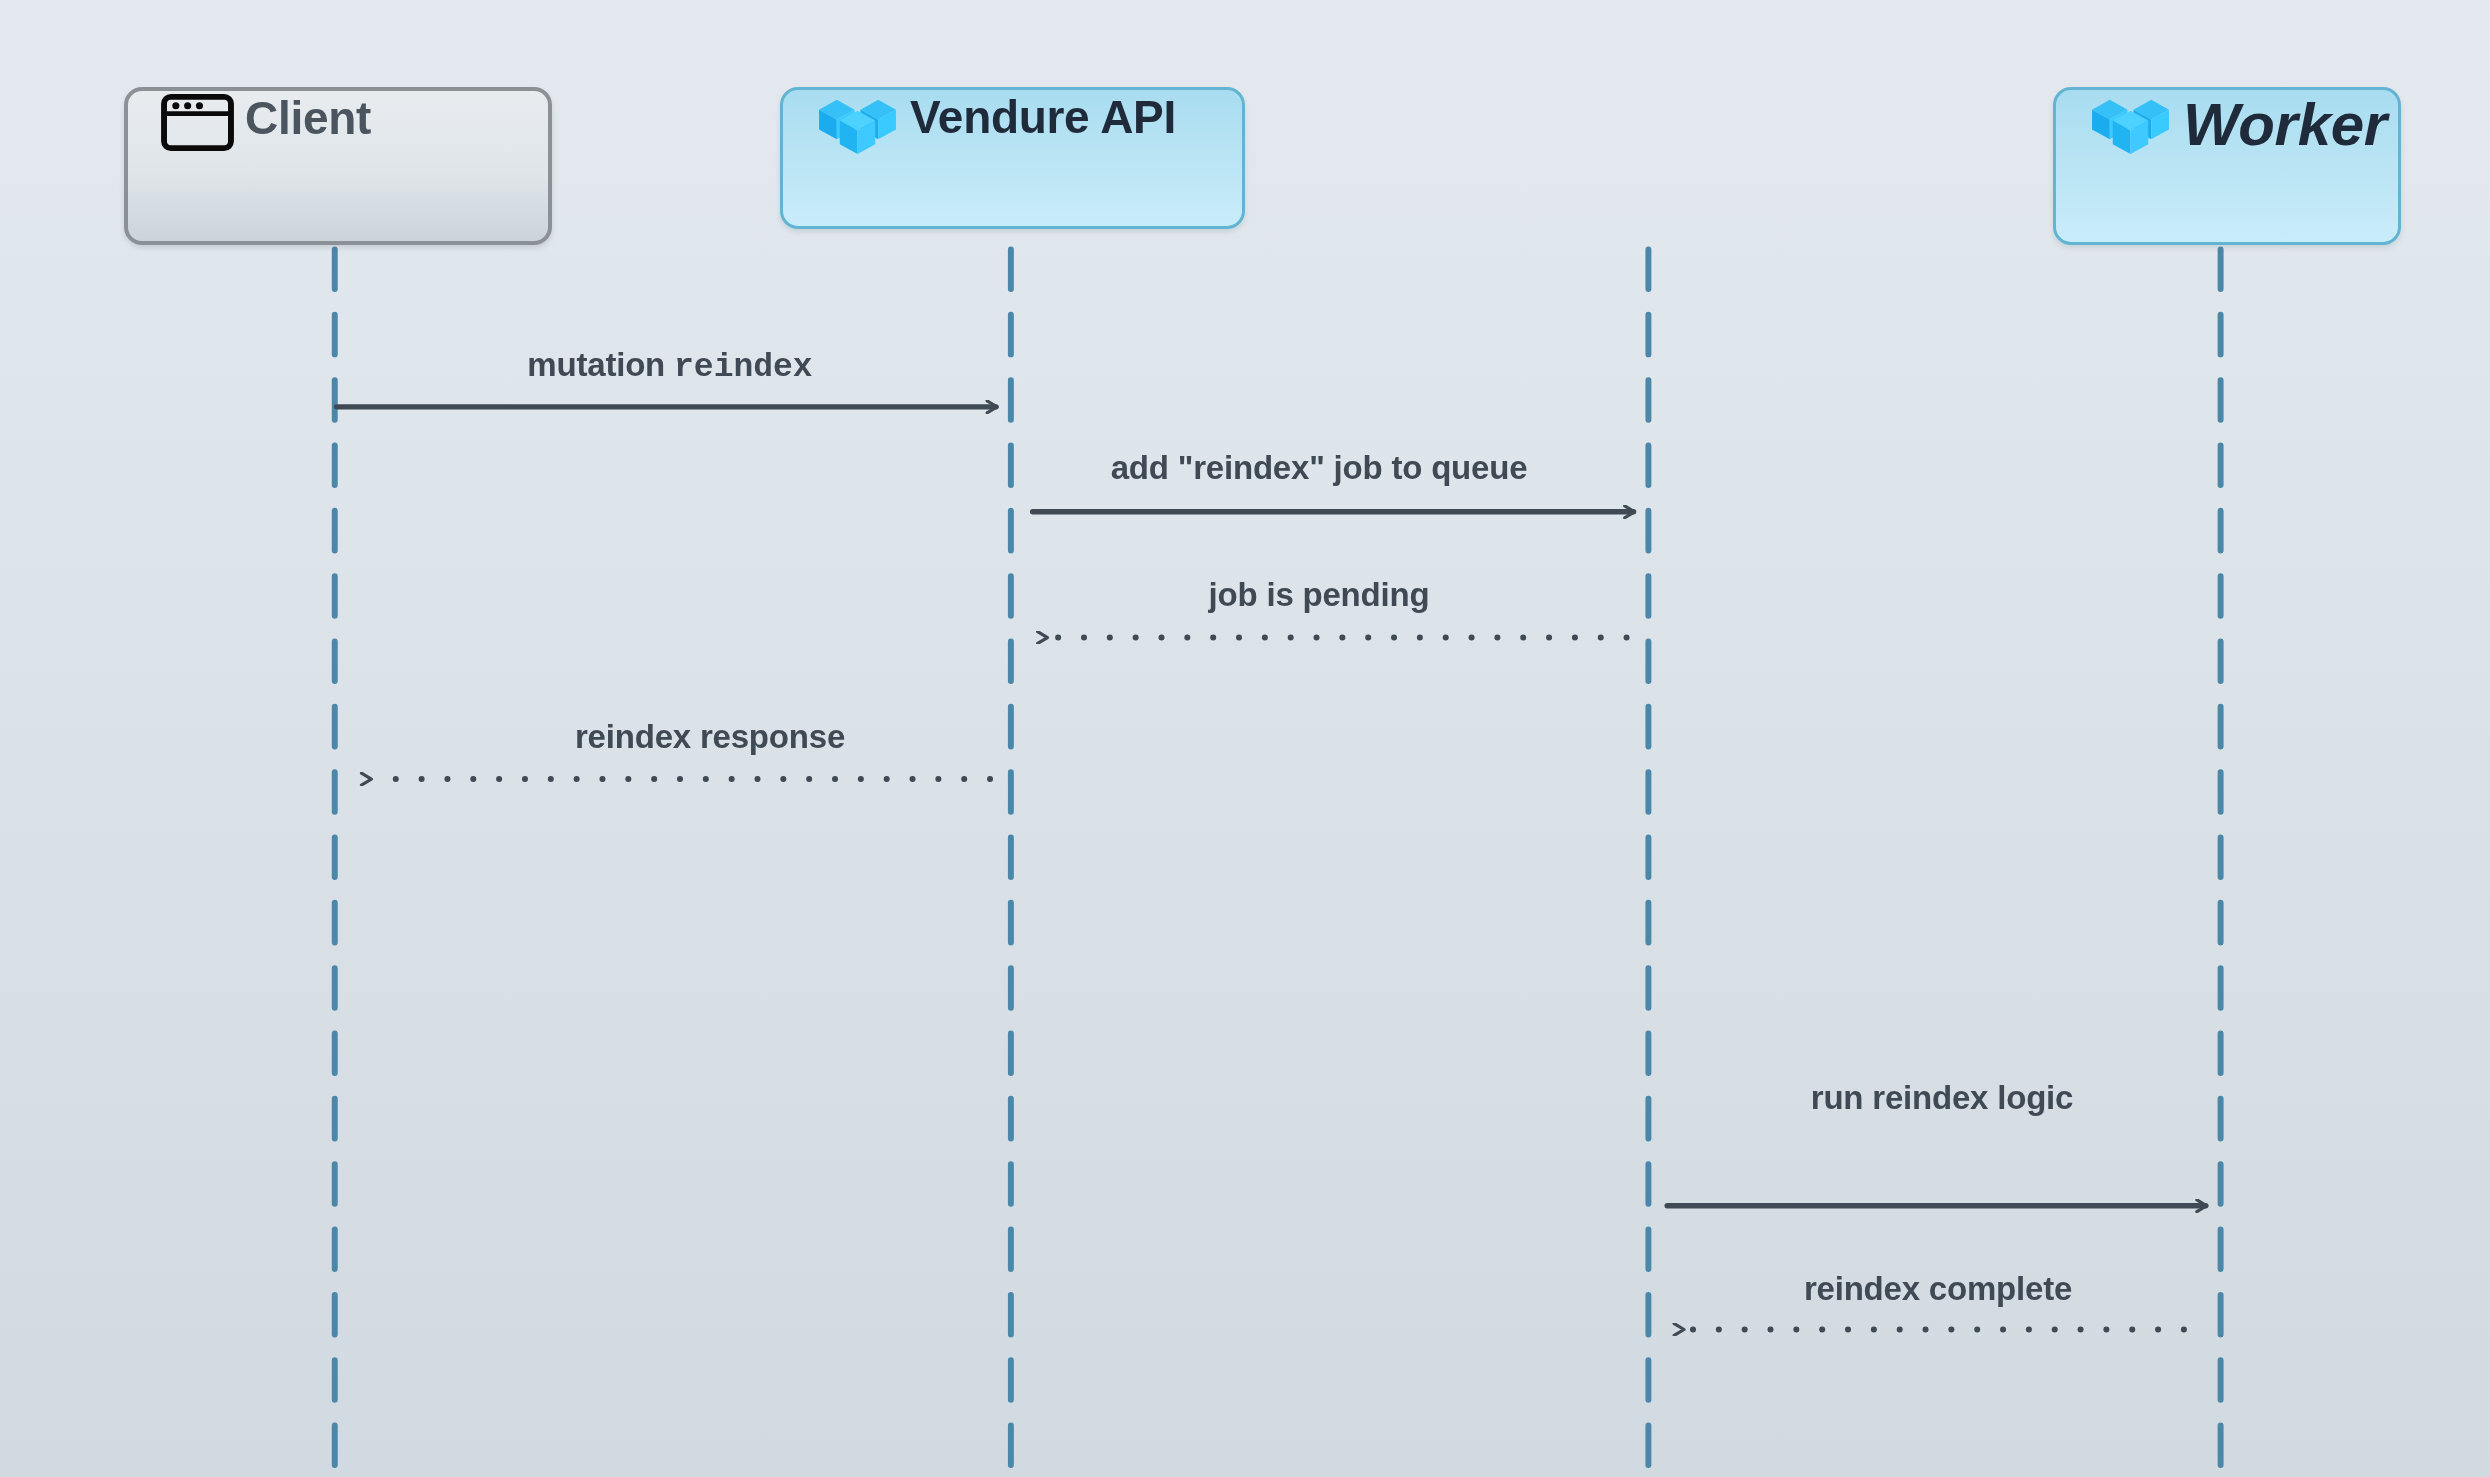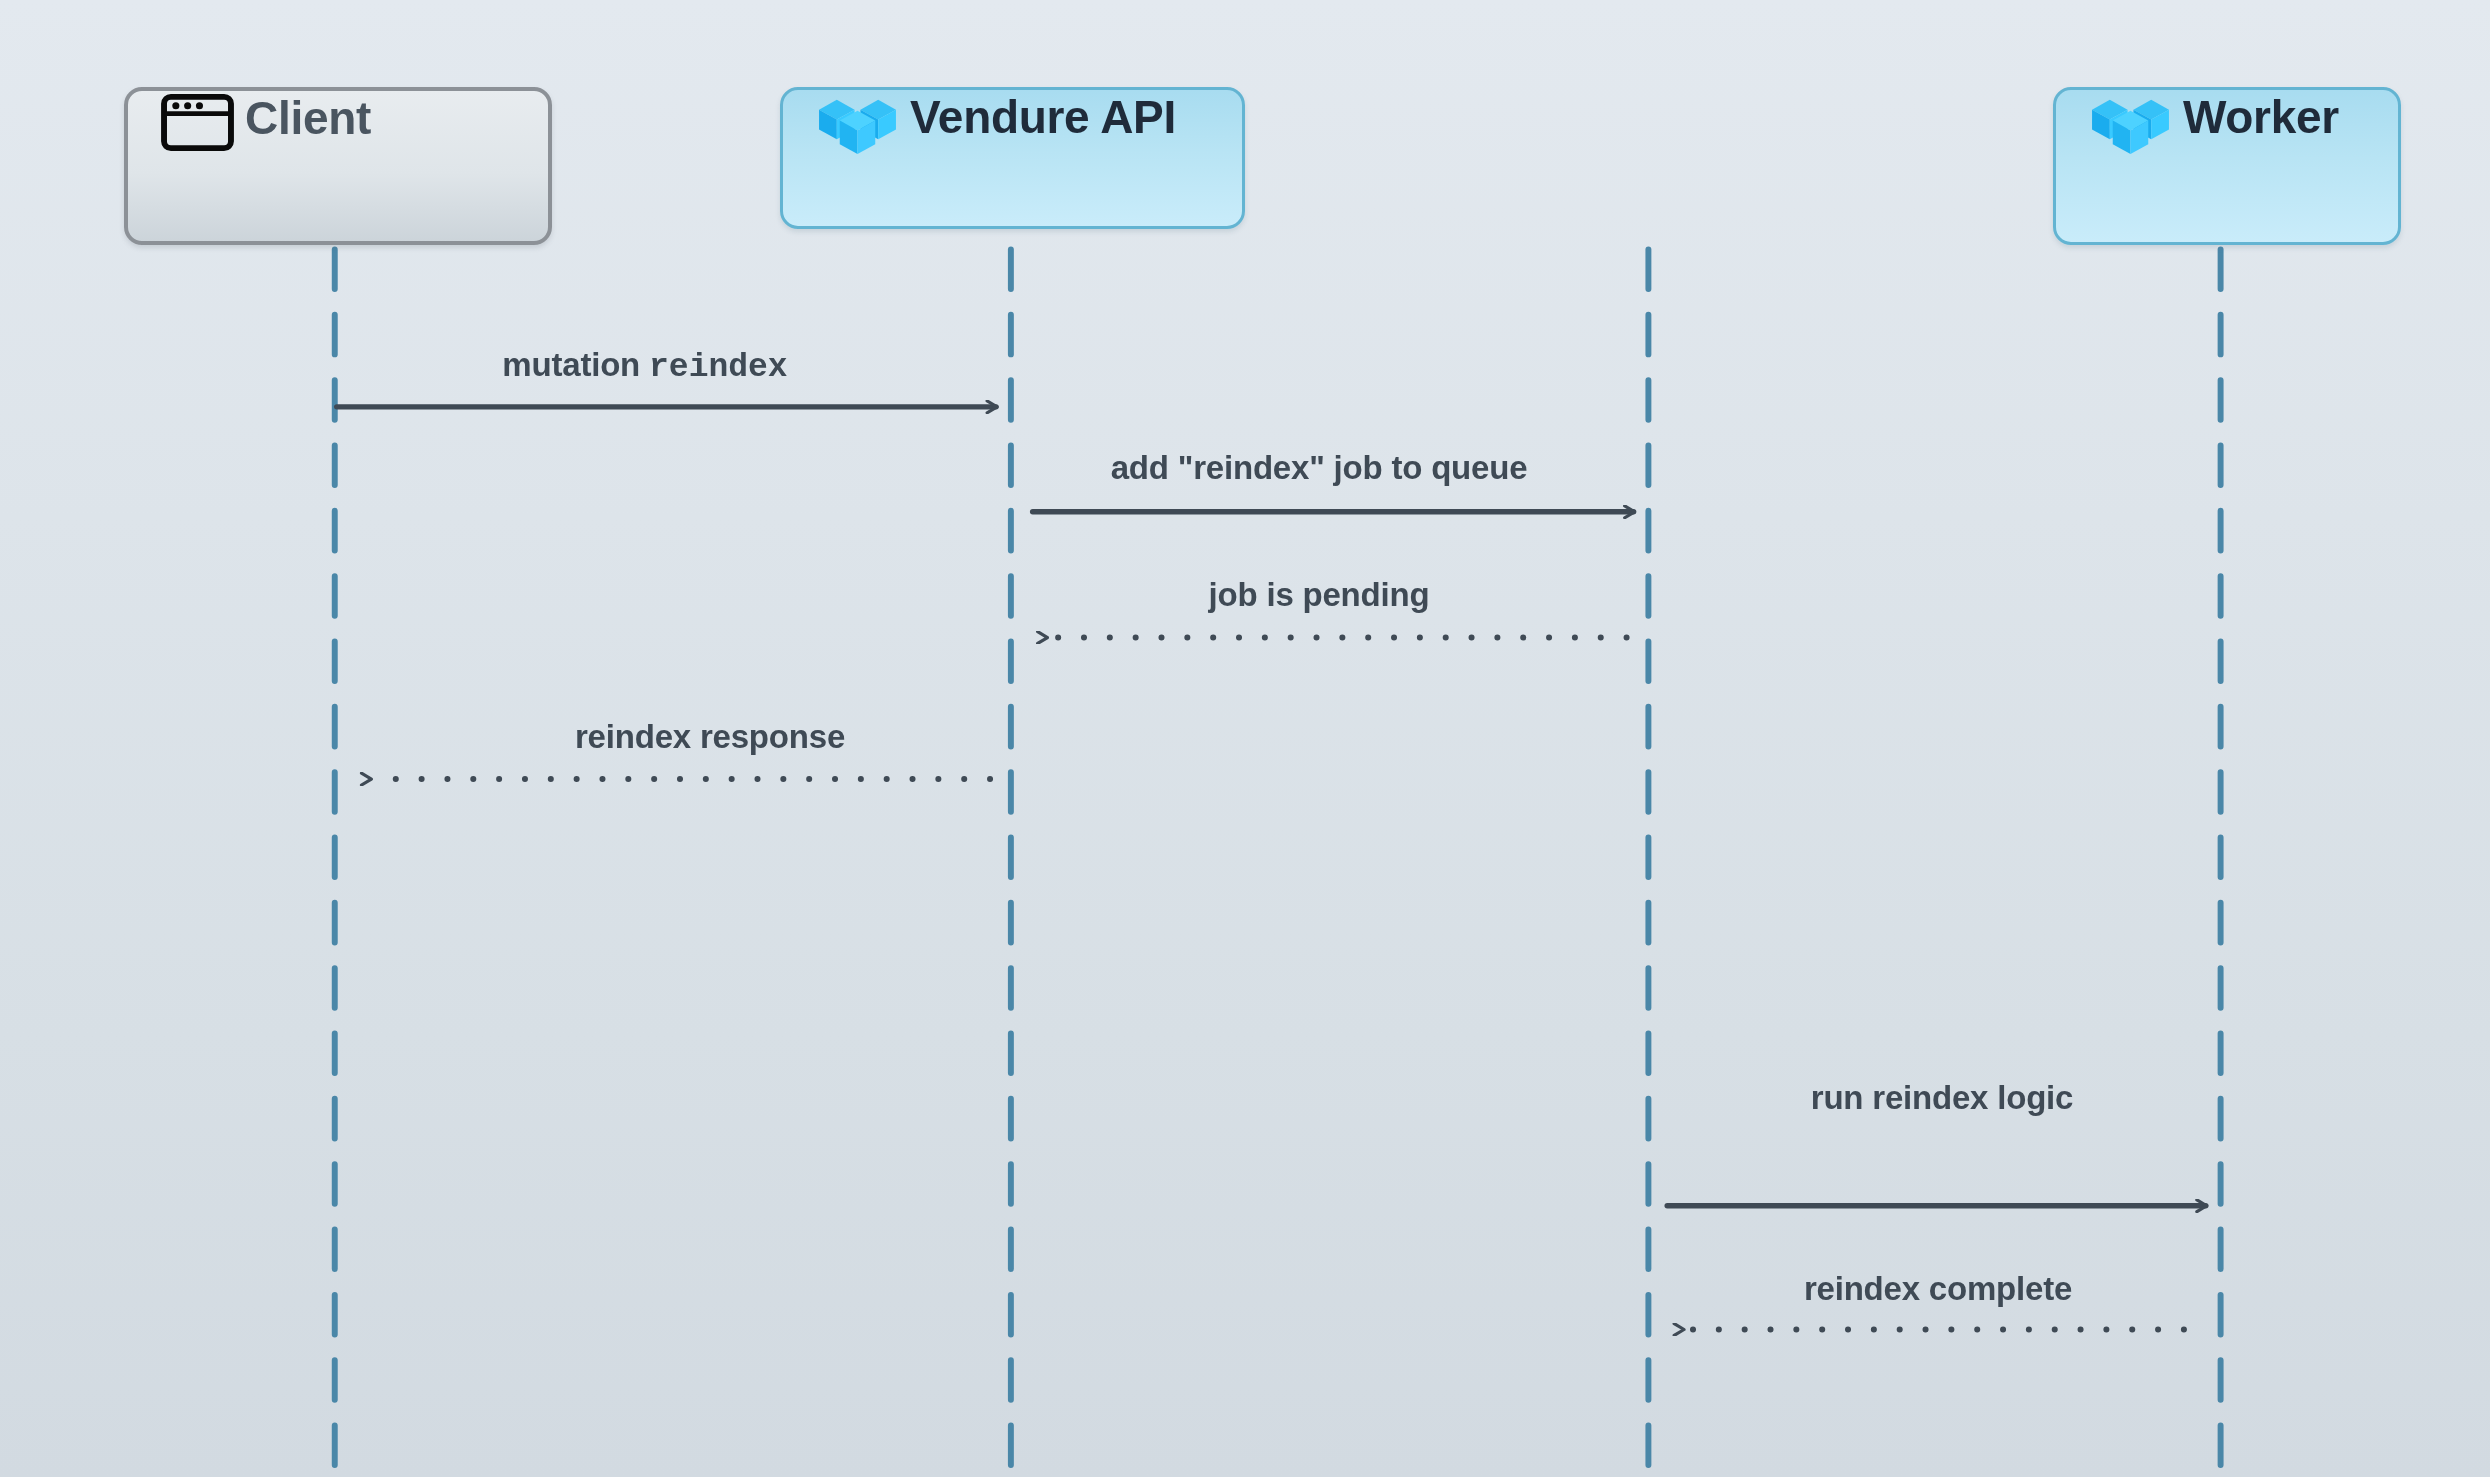--- a/index.html
+++ b/index.html
@@ -56,21 +56,21 @@
     display: block;
   }
   .actor-label {
     font-weight: bold;
     letter-spacing: -0.3px;
     white-space: nowrap;
   }
   .actor.client .actor-label  { color: #4a5560; font-size: 46px; }
   .actor.vendure .actor-label { color: #1f2b3a; font-size: 46px; }
   .actor.job .actor-label     { color: #101820; font-size: 46px; }
-  .actor.worker .actor-label  { color: #1f2b3a; font-size: 46px; }
+  .actor.worker .actor-label  { color: #1f2b3a; font-size: 60px; font-style: italic; }
 
   
   .msg-label {
     position: absolute;
     color: #3f4a55;
     font-size: 33px;
     font-weight: bold;
     white-space: nowrap;
     transform: translateX(-50%);
     letter-spacing: -0.2px;
@@ -164,21 +164,21 @@
         <polygon points="46,20 64,30 64,50 46,40" fill="#1aacee"></polygon>
         <polygon points="64,30 82,20 82,40 64,50" fill="#39caff"></polygon>
         <polygon points="25,31 43,21 61,31 43,41" fill="#4dd2ff"></polygon>
         <polygon points="25,31 43,41 43,65 25,55" fill="#21b4f2"></polygon>
         <polygon points="43,41 61,31 61,55 43,65" fill="#3ec9ff"></polygon>
       </svg>
     </span>
     <span class="actor-label">Worker</span>
   </div>
 
-  <div class="msg-label" style="left:645px; top:346px;">
+  <div class="msg-label" style="left:670px; top:346px;">
     <span>mutation </span><span class="code">reindex</span>
   </div>
 
   <div class="msg-label" style="left:1319px; top:449px;">add "reindex" job to queue</div>
 
   <div class="msg-label" style="left:1319px; top:576px;">job is pending</div>
 
   <div class="msg-label" style="left:665px; top:718px;margin-left:45px;">reindex response</div>
 
   <div class="msg-label" style="left:1942px; top:1079px;">run reindex logic</div>

